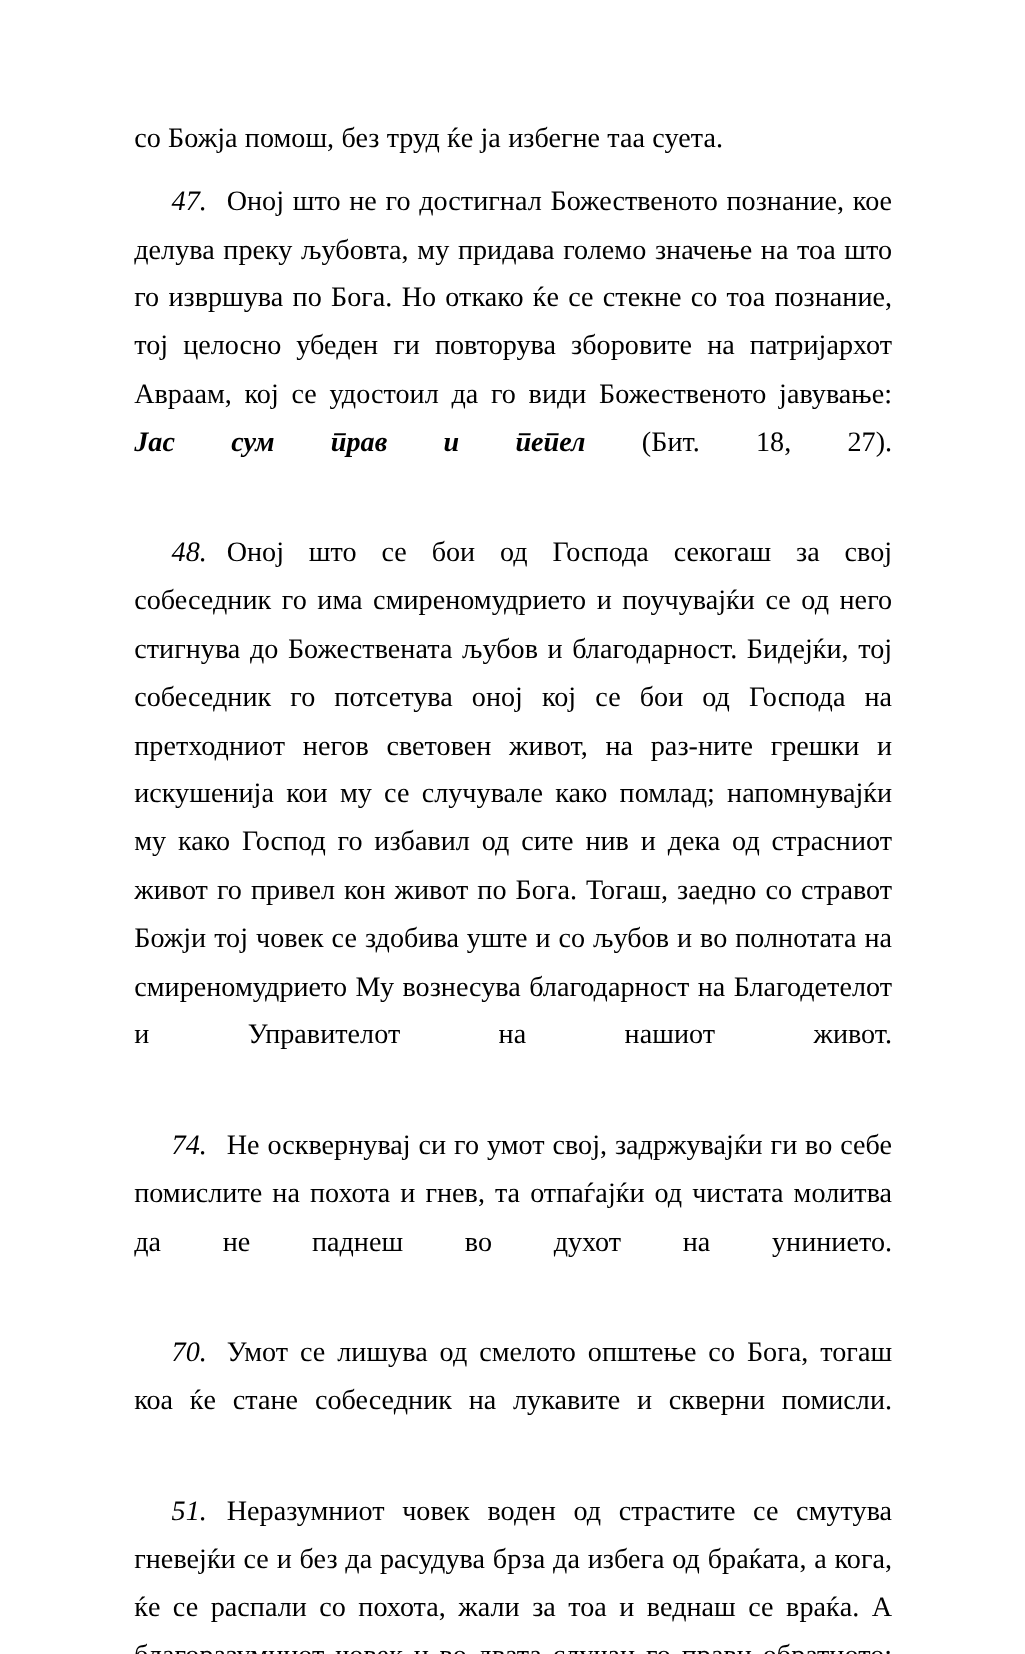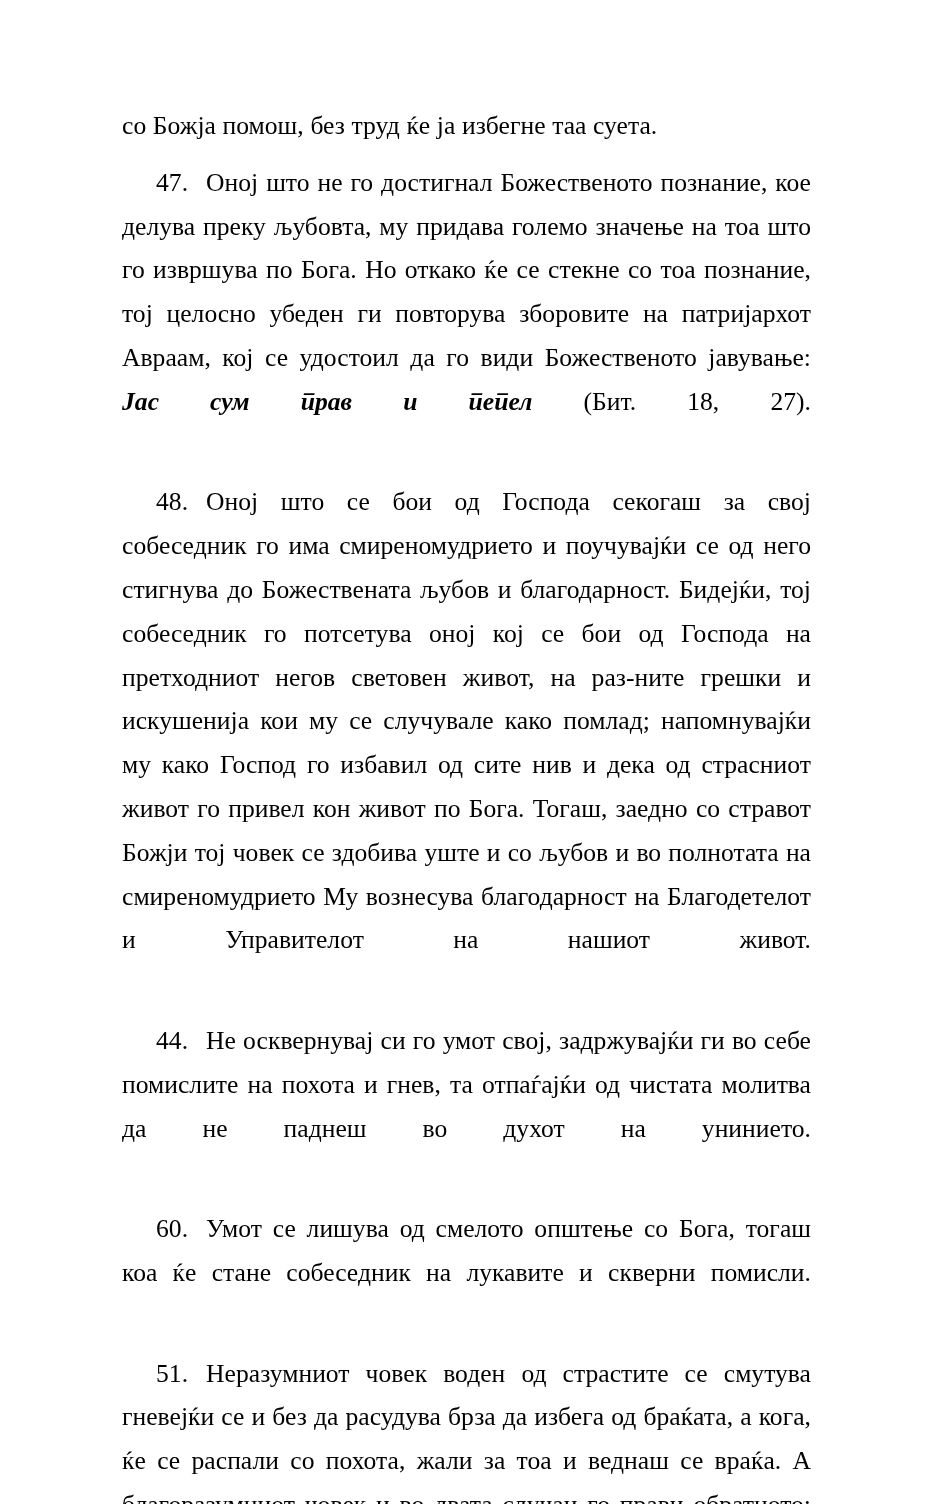--- a/index.html
+++ b/index.html
@@ -56,20 +56,21 @@
   .para::after {
     content: "";
     display: inline-block;
     width: 100%;
   }
   .para.nostretch::after {
     content: none;
   }
   .num {
     white-space: nowrap;
+    font-style: italic;
   }
   
   .numgap {
     display: inline-block;
     width: 18px;
   }
   .quote-italic {
     font-style: italic;
     font-weight: bold;
   }
@@ -79,20 +80,20 @@
 
 <div class="page">
   <div class="text-column">
 
     <p class="para continuation nostretch">со Божја помош, без труд ќе ја избегне таа суета.</p>
 
     <p class="para numbered"><span class="num">47.</span><span class="numgap"></span><span>Оној што не го достигнал Божественото познание, кое делува преку љубовта, му придава големо значење на тоа што го извршува по Бога. Но откако ќе се стекне со тоа познание, тој целосно убеден ги повторува зборовите на патријархот Авраам, кој се удостоил да го види Божественото јавување: </span><span class="quote-italic">Јас сум прав и пепел</span><span> (Бит. 18, 27).</span></p>
 
     <p class="para numbered"><span class="num">48.</span><span class="numgap"></span><span>Оној што се бои од Господа секогаш за свој собеседник го има смиреномудрието и поучувајќи се од него стигнува до Божествената љубов и благодарност. Бидејќи, тој собеседник го потсетува оној кој се бои од Господа на претходниот негов световен живот, на раз-ните грешки и искушенија кои му се случувале како помлад; напомнувајќи му како Господ го избавил од сите нив и дека од страсниот живот го привел кон живот по Бога. Тогаш, заедно со стравот Божји тој човек се здобива уште и со љубов и во полнотата на смиреномудрието Му вознесува благодарност на Благодетелот и Управителот на нашиот живот.</span></p>
 
-    <p class="para numbered"><span class="num">44.</span><span class="numgap"></span><span>Не осквернувај си го умот свој, задржувајќи ги во себе помислите на похота и гнев, та отпаѓајќи од чистата молитва да не паднеш во духот на унинието.</span></p>
+    <p class="para numbered"><span class="num">74.</span><span class="numgap"></span><span>Не осквернувај си го умот свој, задржувајќи ги во себе помислите на похота и гнев, та отпаѓајќи од чистата молитва да не паднеш во духот на унинието.</span></p>
 
-    <p class="para numbered"><span class="num">60.</span><span class="numgap"></span><span>Умот се лишува од смелото општење со Бога, тогаш коа ќе стане собеседник на лукавите и скверни помисли.</span></p>
+    <p class="para numbered"><span class="num">70.</span><span class="numgap"></span><span>Умот се лишува од смелото општење со Бога, тогаш коа ќе стане собеседник на лукавите и скверни помисли.</span></p>
 
     <p class="para numbered nostretch"><span class="num">51.</span><span class="numgap"></span><span>Неразумниот човек воден од страстите се смутува гневејќи се и без да расудува брза да избега од браќата, а кога, ќе се распали со похота, жали за тоа и веднаш се враќа. А благоразумниот човек и во двата случаи го прави обратното: за време на гнев тој ја отсе-кува од себе причината за смутот и го отсекува од себеси чувството на огорченост од браќата, а кога се распалува со похота, се воздржува од неразумен порив и средби со</span></p>
 
   </div>
 </div>
 
 </body></html>

